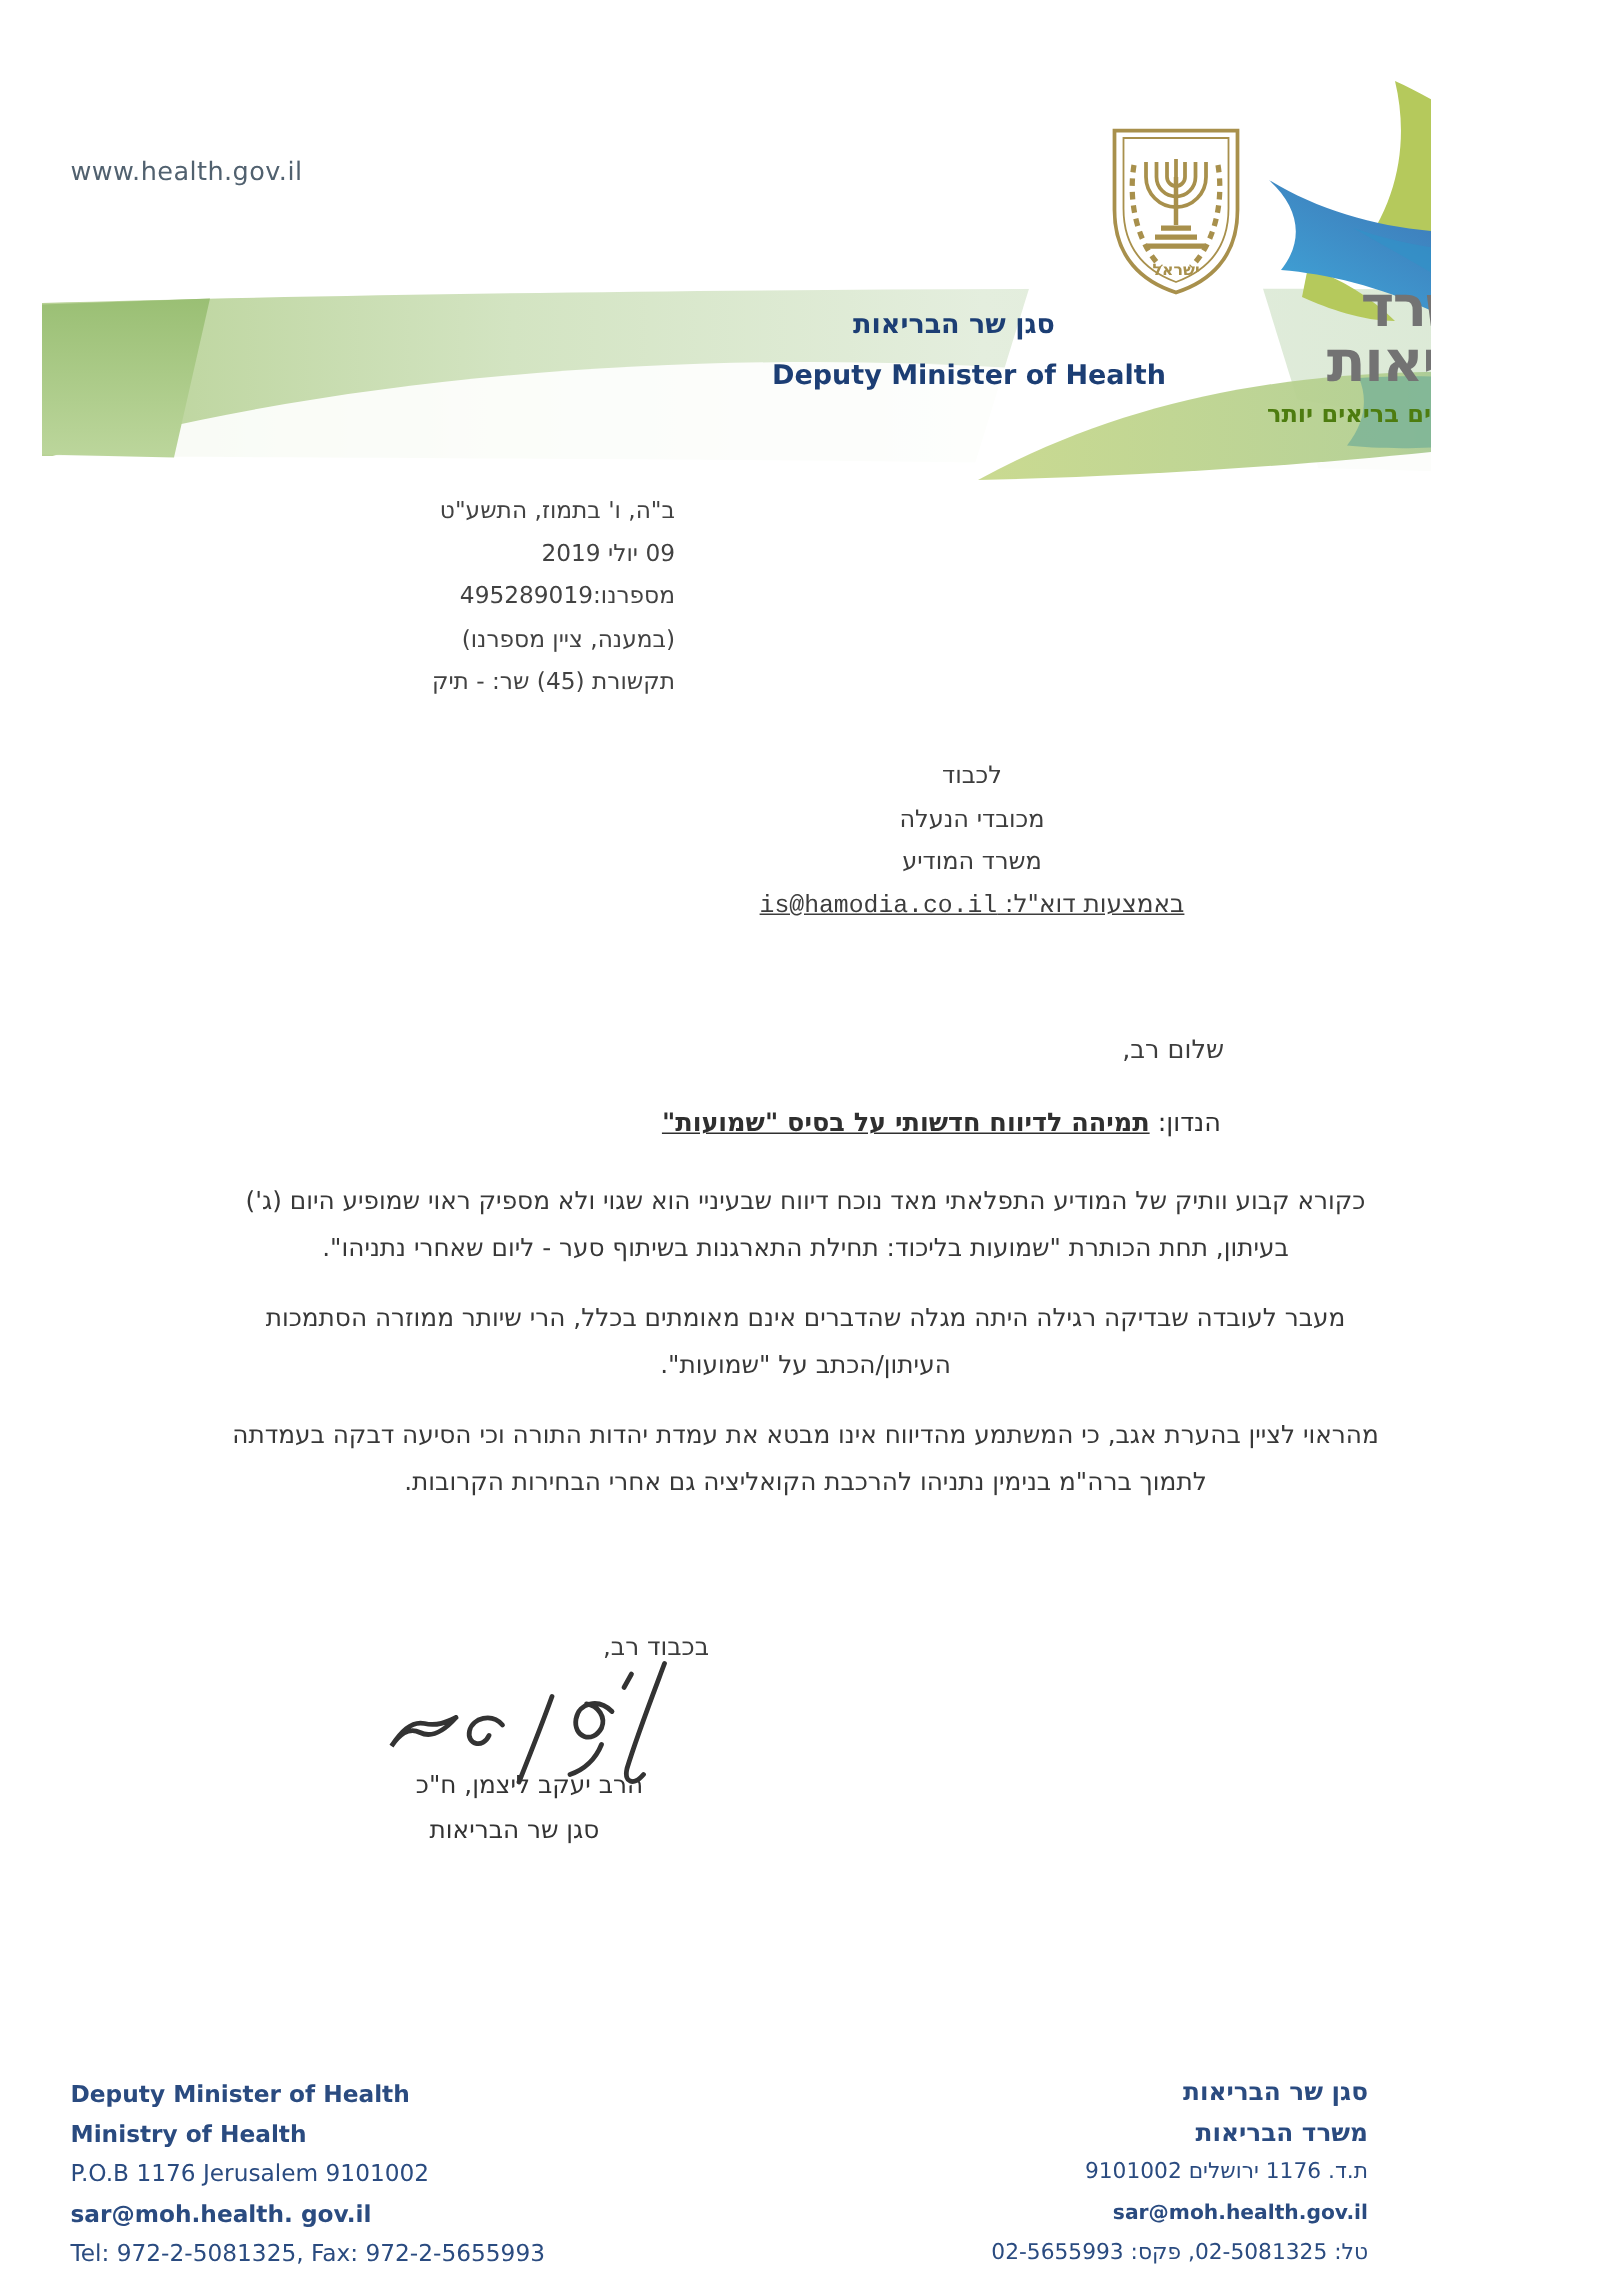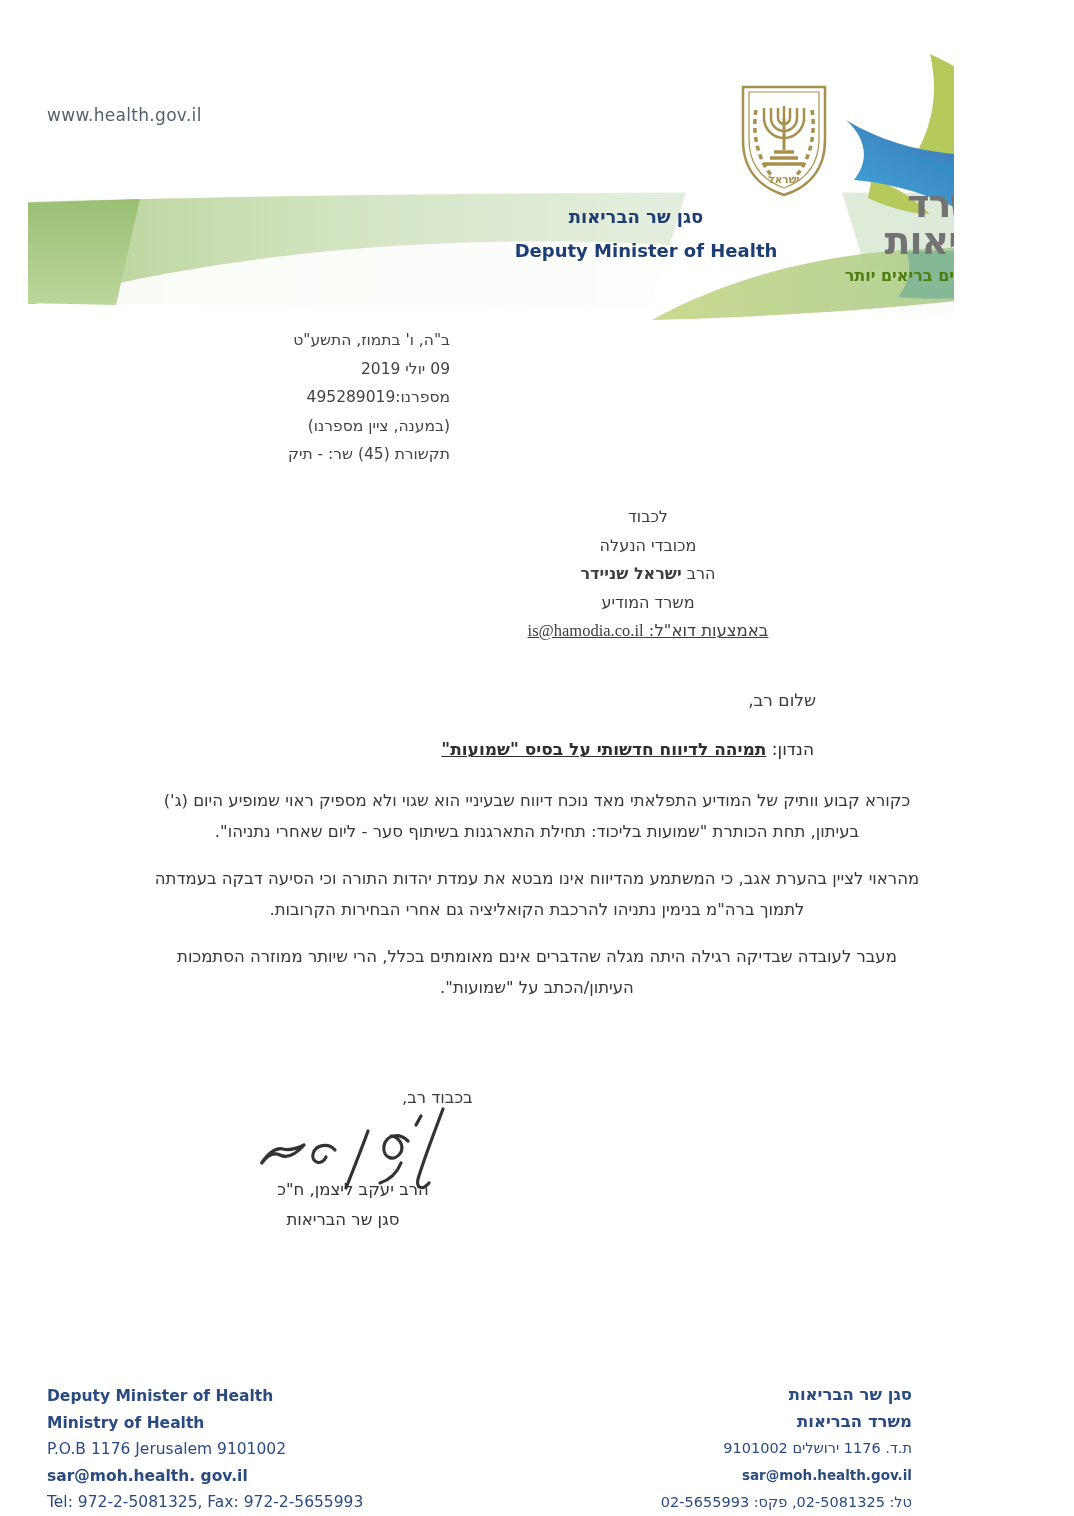--- a/index.html
+++ b/index.html
@@ -13,21 +13,21 @@
   .emblem{left:734px;top:82px;}
   .star{left:842px;top:52px;}
   .logo-text{left:866px;top:186px;width:180px;text-align:center;font-weight:bold;color:#737373;
              font-size:38px;line-height:37px;letter-spacing:-1px;}
   .tagline{left:812px;top:266px;width:200px;text-align:center;font-weight:bold;font-size:16px;color:#4d7c0f;}
   .meta{top:326px;left:170px;width:280px;direction:rtl;text-align:right;font-size:15.5px;
         line-height:28.5px;color:#424242;}
   .recipient{top:503px;left:480px;width:336px;direction:rtl;text-align:center;font-size:16px;
              line-height:28.5px;color:#3d3d3d;}
   .recipient .email-line{text-decoration:underline;font-size:16.5px;}
-  .recipient .email{font-family:Liberation Serif, serif;}
+  .recipient .email{font-family:Liberation Mono, monospace;}
   .greeting{top:690px;right:138px;font-size:17px;color:#3d3d3d;direction:rtl;}
   .subject{top:739px;right:140px;direction:rtl;font-size:17px;color:#2f2f2f;}
   .subject .subj-text{font-weight:bold;text-decoration:underline;}
   .body-text{top:785px;left:142px;width:790px;direction:rtl;text-align:center;font-size:16.5px;
              line-height:31px;color:#383838;}
   .body-text p{margin:0 0 16px 0;}
   .salutation{left:386px;top:1088px;font-size:16.5px;color:#3d3d3d;direction:rtl;margin-left:16px;}
   .sig{left:250px;top:1103px;}
   .signer-name{left:218px;top:1180px;width:270px;text-align:center;direction:rtl;font-size:16.5px;color:#333;}
   .signer-name b{font-weight:normal;margin-top:28px;}
@@ -111,39 +111,36 @@
     <div>ב"ה, ו' בתמוז, התשע"ט</div>
     <div>09 יולי 2019</div>
     <div>מספרנו:495289019</div>
     <div>(במענה, ציין מספרנו)</div>
     <div>תקשורת (45) שר: - תיק</div>
   </div>
 
   <div class="abs recipient">
     <div>לכבוד</div>
     <div>מכובדי הנעלה</div>
-    <div>
-      <span>הרב </span><b>ישראל שניידר</b>
-    </div>
     <div>משרד המודיע</div>
     <div class="email-line">
       <span>באמצעות דוא"ל: </span><span class="email">is@hamodia.co.il</span>
     </div>
   </div>
 
   <div class="abs greeting">שלום רב,</div>
 
   <div class="abs subject">
     <span>הנדון: </span><span class="subj-text">תמיהה לדיווח חדשותי על בסיס "שמועות"</span>
   </div>
 
   <div class="abs body-text">
     <p>כקורא קבוע וותיק של המודיע התפלאתי מאד נוכח דיווח שבעיניי הוא שגוי ולא מספיק ראוי שמופיע היום (ג') בעיתון, תחת הכותרת "שמועות בליכוד: תחילת התארגנות בשיתוף סער - ליום שאחרי נתניהו".</p>
+    <p>מעבר לעובדה שבדיקה רגילה היתה מגלה שהדברים אינם מאומתים בכלל, הרי שיותר ממוזרה הסתמכות העיתון/הכתב על "שמועות".</p>
     <p>מהראוי לציין בהערת אגב, כי המשתמע מהדיווח אינו מבטא את עמדת יהדות התורה וכי הסיעה דבקה בעמדתה לתמוך ברה"מ בנימין נתניהו להרכבת הקואליציה גם אחרי הבחירות הקרובות.</p>
-    <p>מעבר לעובדה שבדיקה רגילה היתה מגלה שהדברים אינם מאומתים בכלל, הרי שיותר ממוזרה הסתמכות העיתון/הכתב על "שמועות".</p>
   </div>
 
   <div class="abs salutation">בכבוד רב,</div>
 
   <svg class="abs sig" width="215" height="92" viewBox="0 0 215 92">
     <g stroke="#333333" stroke-width="3.2" fill="none" stroke-linecap="round">
       <path d="M193,6 C184,30 174,56 168,76 C166,85 172,88 179,80"></path>
       <path d="M158,38 C149,29 136,32 134,43 C132,55 145,60 151,49 C154,42 149,34 141,33"></path>
       <path d="M151,60 C147,70 139,77 130,80"></path>
       <path d="M118,28 C110,50 102,70 96,85"></path>

